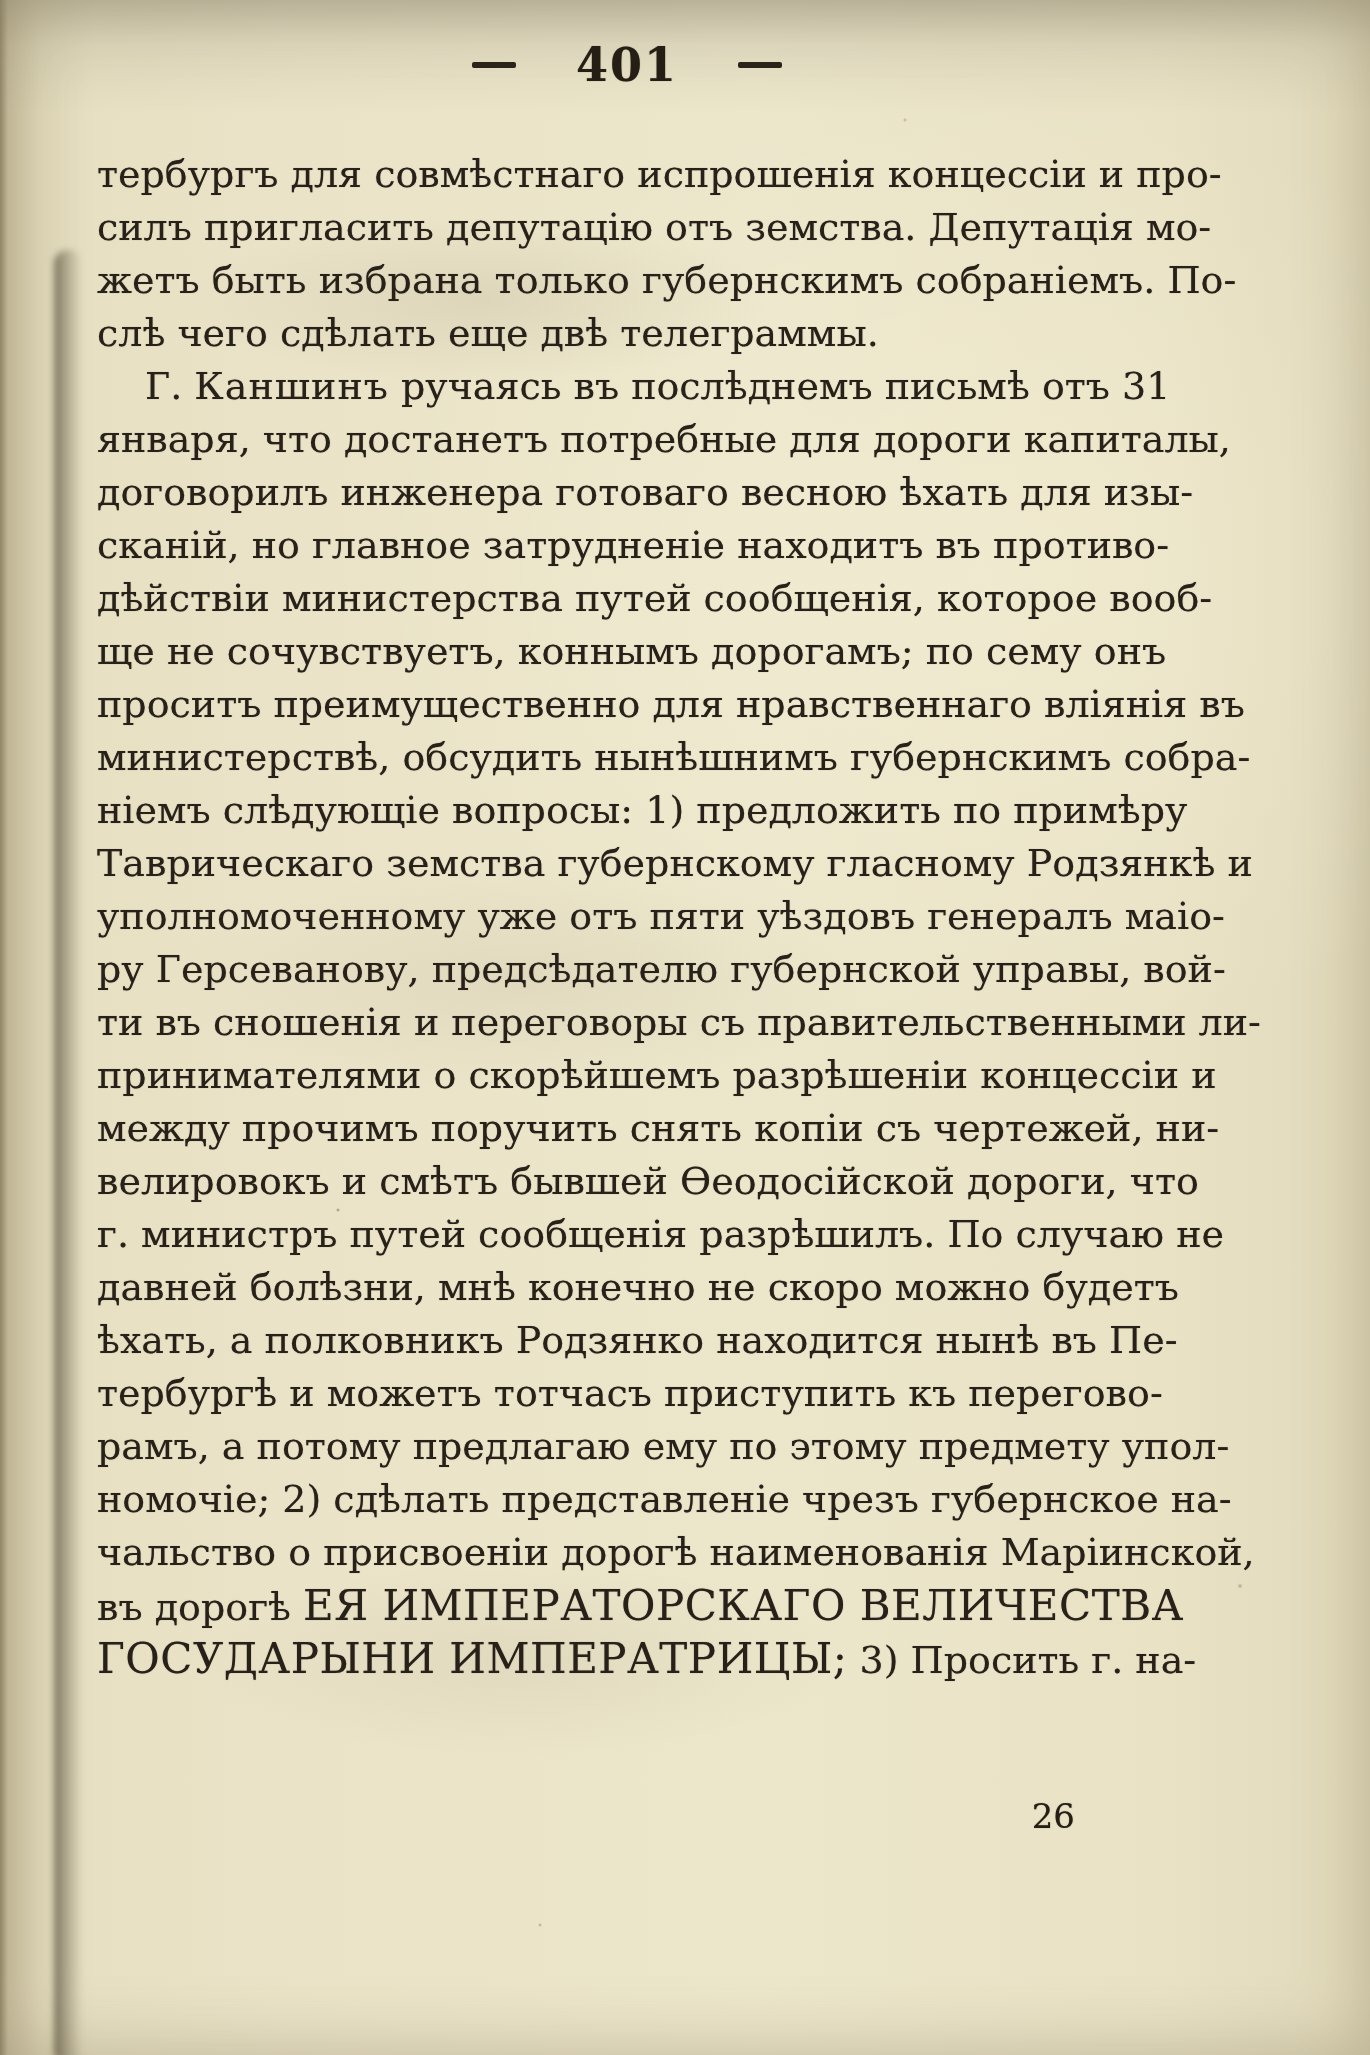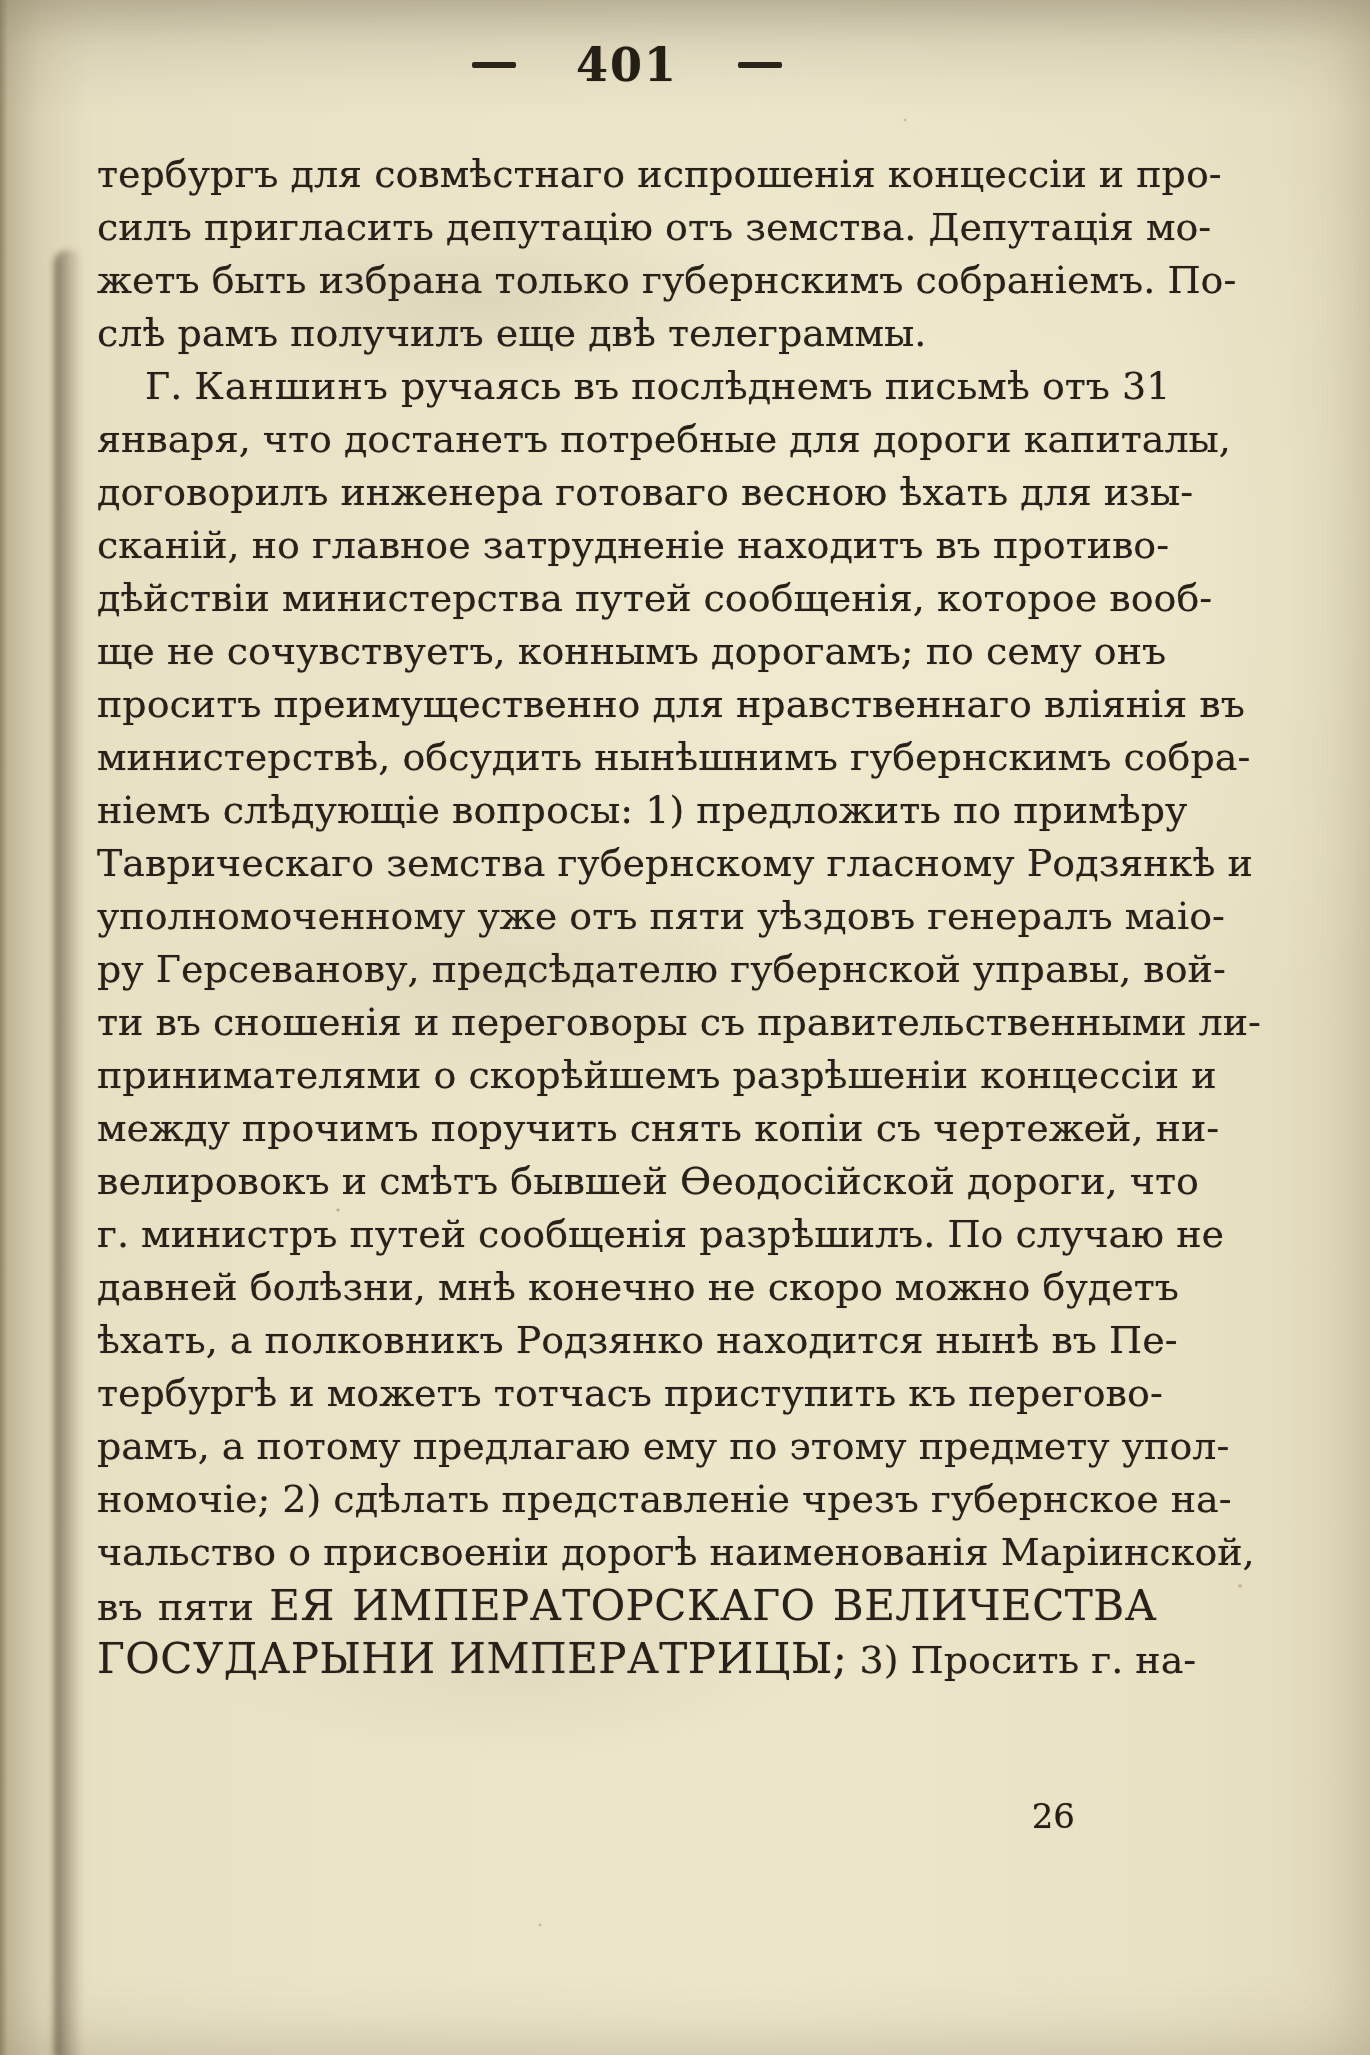--- a/index.html
+++ b/index.html
@@ -75,21 +75,21 @@
   <header class="page-header">
     <span class="dash"></span>
     <span class="pagenum">401</span>
     <span class="dash"></span>
   </header>
 
   <main class="text-block">
     <div class="line">тербургъ для совмѣстнаго испрошенія концессіи и про-</div>
     <div class="line">силъ пригласить депутацію отъ земства. Депутація мо-</div>
     <div class="line">жетъ быть избрана только губернскимъ собраніемъ. По-</div>
-    <div class="line short">слѣ рамъ получилъ еще двѣ телеграммы.</div>
+    <div class="line short">слѣ чего сдѣлать еще двѣ телеграммы.</div>
 
     <div class="line indent">
       <span>Г.</span>
       <span class="pname">Каншинъ</span>
       <span>ручаясь въ послѣднемъ письмѣ отъ 31</span>
     </div>
 
     <div class="line">января, что достанетъ потребные для дороги капиталы,</div>
     <div class="line">договорилъ инженера готоваго весною ѣхать для изы-</div>
     <div class="line">сканій, но главное затрудненіе находитъ въ противо-</div>
@@ -107,21 +107,21 @@
     <div class="line">велировокъ и смѣтъ бывшей Ѳеодосійской дороги, что</div>
     <div class="line">г. министръ путей сообщенія разрѣшилъ. По случаю не</div>
     <div class="line">давней болѣзни, мнѣ конечно не скоро можно будетъ</div>
     <div class="line">ѣхать, а полковникъ Родзянко находится нынѣ въ Пе-</div>
     <div class="line">тербургѣ и можетъ тотчасъ приступить къ перегово-</div>
     <div class="line">рамъ, а потому предлагаю ему по этому предмету упол-</div>
     <div class="line">номочіе; 2) сдѣлать представленіе чрезъ губернское на-</div>
     <div class="line">чальство о присвоеніи дорогѣ наименованія Маріинской,</div>
 
     <div class="line">
-      <span>въ пяти</span>
+      <span>въ дорогѣ</span>
       <span class="caps">ЕЯ ИМПЕРАТОРСКАГО ВЕЛИЧЕСТВА</span>
     </div>
     <div class="line">
       <span class="caps">ГОСУДАРЫНИ ИМПЕРАТРИЦЫ;</span>
       <span>3) Просить г. на-</span>
     </div>
   </main>
 
   <div class="footer-mark">26</div>
 </div>

